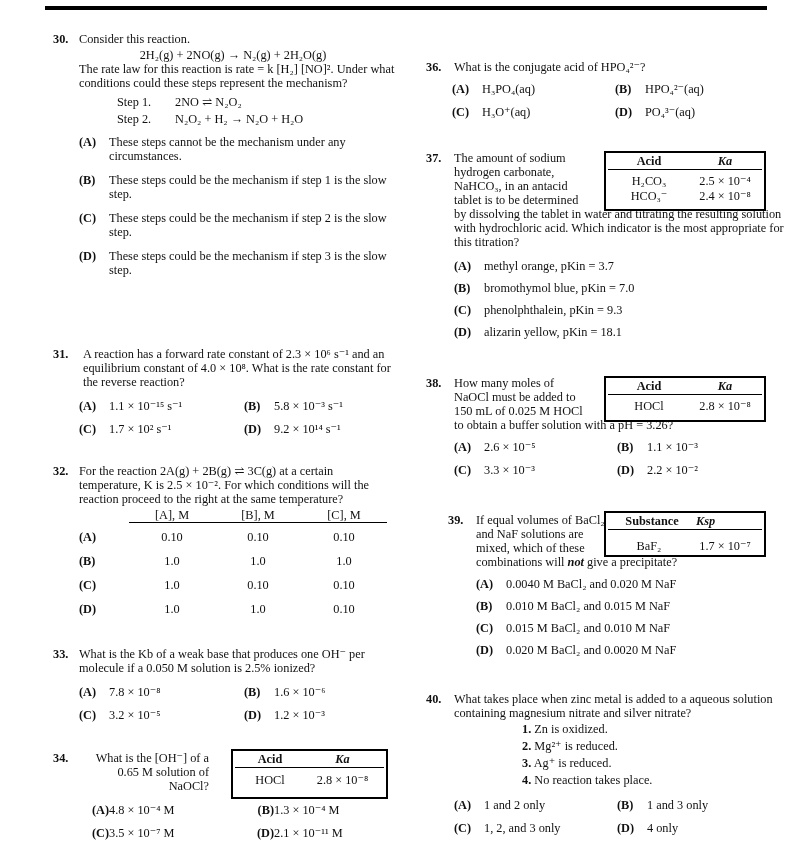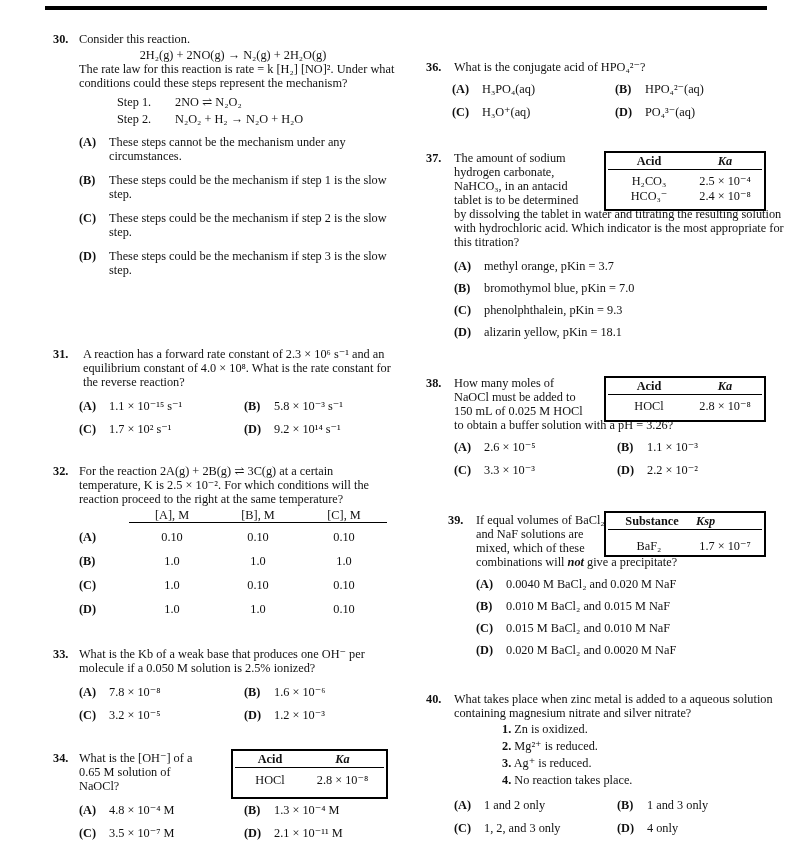--- a/index.html
+++ b/index.html
@@ -148,21 +148,21 @@
         <span class="let">(C)</span>
         <span>3.2 × 10⁻⁵</span>
       </div>
     <div class="cell">
         <span class="let">(D)</span>
         <span>1.2 × 10⁻³</span>
       </div>
   </div>
 </div>
 
-<div class="q" style="left:53px; top:751px; width:345px;">
+<div class="q" style="left:53px; top:751px; width:345px;text-align:right;">
   <span class="qnum">34.</span>
   <div class="stem" style="width:130px;">What is the [OH⁻] of a 0.65 M solution of NaOCl?</div>
   <div class="grid2" style="margin-top:10px;">
     <div class="cell">
         <span class="let">(A)</span>
         <span>4.8 × 10⁻⁴ M</span>
       </div>
     <div class="cell">
         <span class="let">(B)</span>
         <span>1.3 × 10⁻⁴ M</span>
@@ -322,21 +322,21 @@
     </div>
   <div class="row" style="margin-top:8px;">
       <span class="c1" style="width:82px;">BaF₂</span>
       <span class="c2" style="width:70px;">1.7 × 10⁻⁷</span>
     </div>
 </div>
 
 <div class="q" style="left:426px; top:692px; width:360px;">
   <span class="qnum">40.</span>
   <div class="stem" style="margin-left:28px;">What takes place when zinc metal is added to a aqueous solution containing magnesium nitrate and silver nitrate?</div>
-  <div class="list" style="margin-left:76px;">
+  <div class="list" style="margin-left:96px;">
     <div><span class="b">1.</span> <span>Zn is oxidized.</span></div>
     <div><span class="b">2.</span> <span>Mg²⁺ is reduced.</span></div>
     <div><span class="b">3.</span> <span>Ag⁺ is reduced.</span></div>
     <div><span class="b">4.</span> <span>No reaction takes place.</span></div>
   </div>
   <div class="grid2" style="margin-left:28px; margin-top:8px; grid-template-columns:163px 160px;">
     <div class="cell">
         <span class="let">(A)</span>
         <span>1 and 2 only</span>
       </div>

